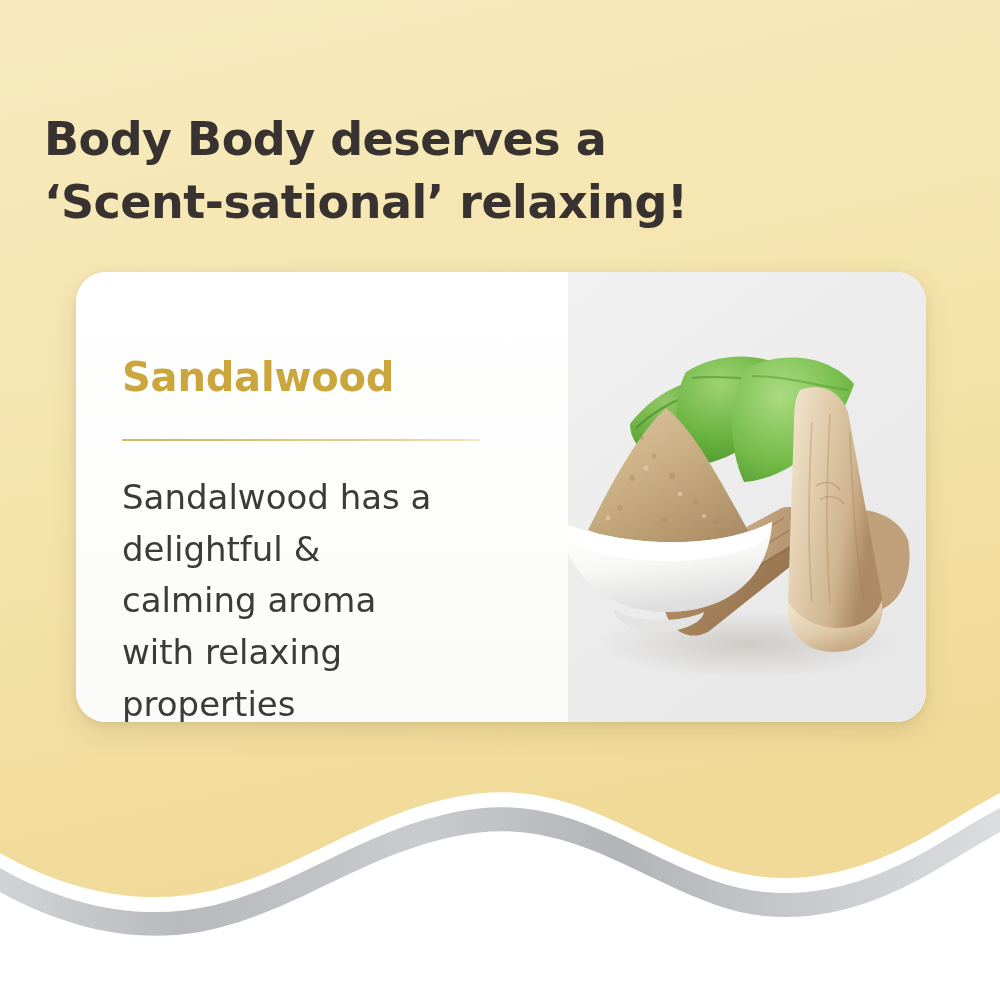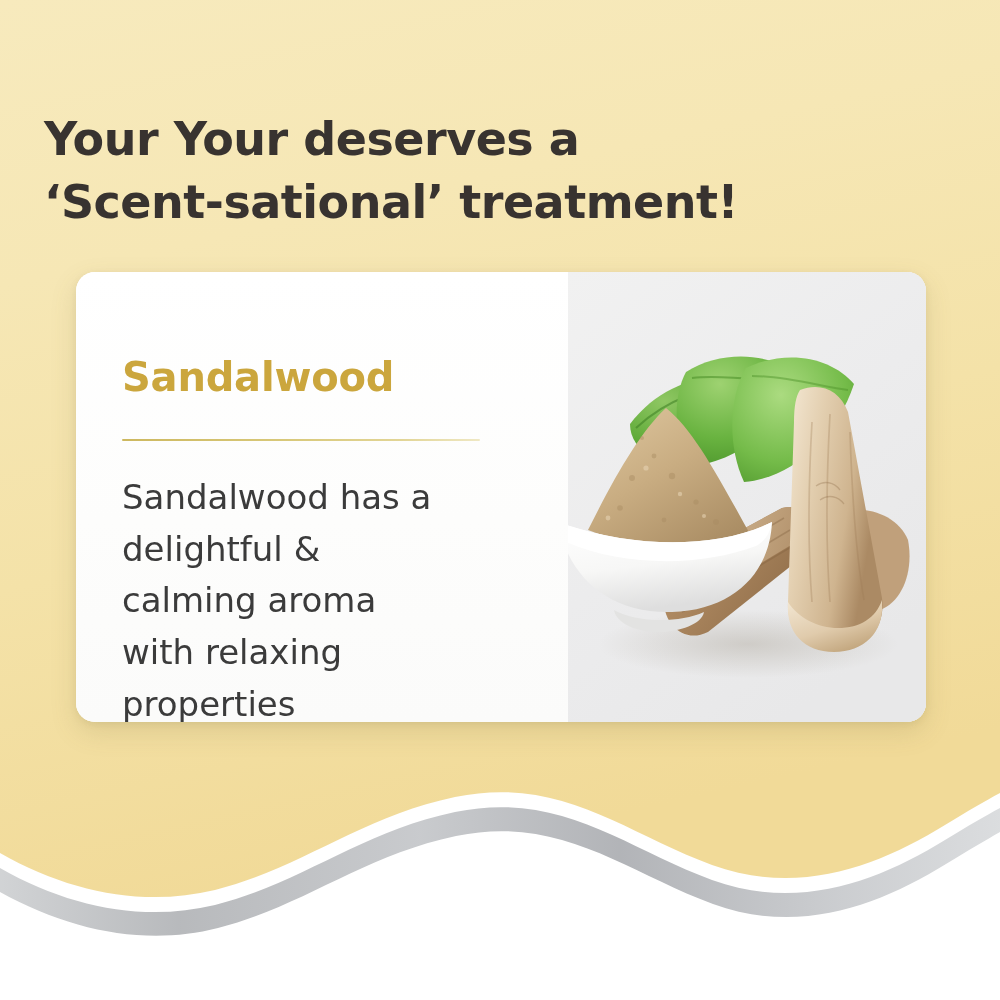--- a/index.html
+++ b/index.html
@@ -54,21 +54,21 @@
     white-space: pre;
   }
 
   
   .card {
     position: absolute;
     left: 76px;
     top: 272px;
     width: 850px;
     height: 450px;
-    border-radius: 19px;
+    border-radius: 30px;
     background: #ffffff;
     box-shadow: 0 10px 26px rgba(120, 105, 60, 0.17),
                 0 2px 7px rgba(120, 105, 60, 0.10);
     overflow: hidden;
     display: flex;
     flex-direction: row;
   }
 
   .card-left {
     position: relative;
@@ -171,22 +171,22 @@
       <path d="M0,0 L1000,0 L1000,793
                C 985,801 968,811 945,825
                C 880,865 800,897 712,865
                C 625,833 560,775 455,797
                C 360,817 300,869 215,890
                C 145,907 70,893 0,853 Z" fill="url(#creamGrad)"></path>
     </svg>
   </div>
 
   <div class="headline">
-    <span class="hl-line">Your Your deserves a</span>
-    <span class="hl-line">‘Scent-sational’ treatment!</span>
+    <span class="hl-line">Body Body deserves a</span>
+    <span class="hl-line">‘Scent-sational’ relaxing!</span>
   </div>
 
   <div class="card">
 
     <div class="card-left">
       <div class="ingredient-title">Sandalwood</div>
       <div class="divider"></div>
       <div class="ingredient-desc">Sandalwood has a delightful &amp; calming aroma with relaxing properties</div>
     </div>
 

